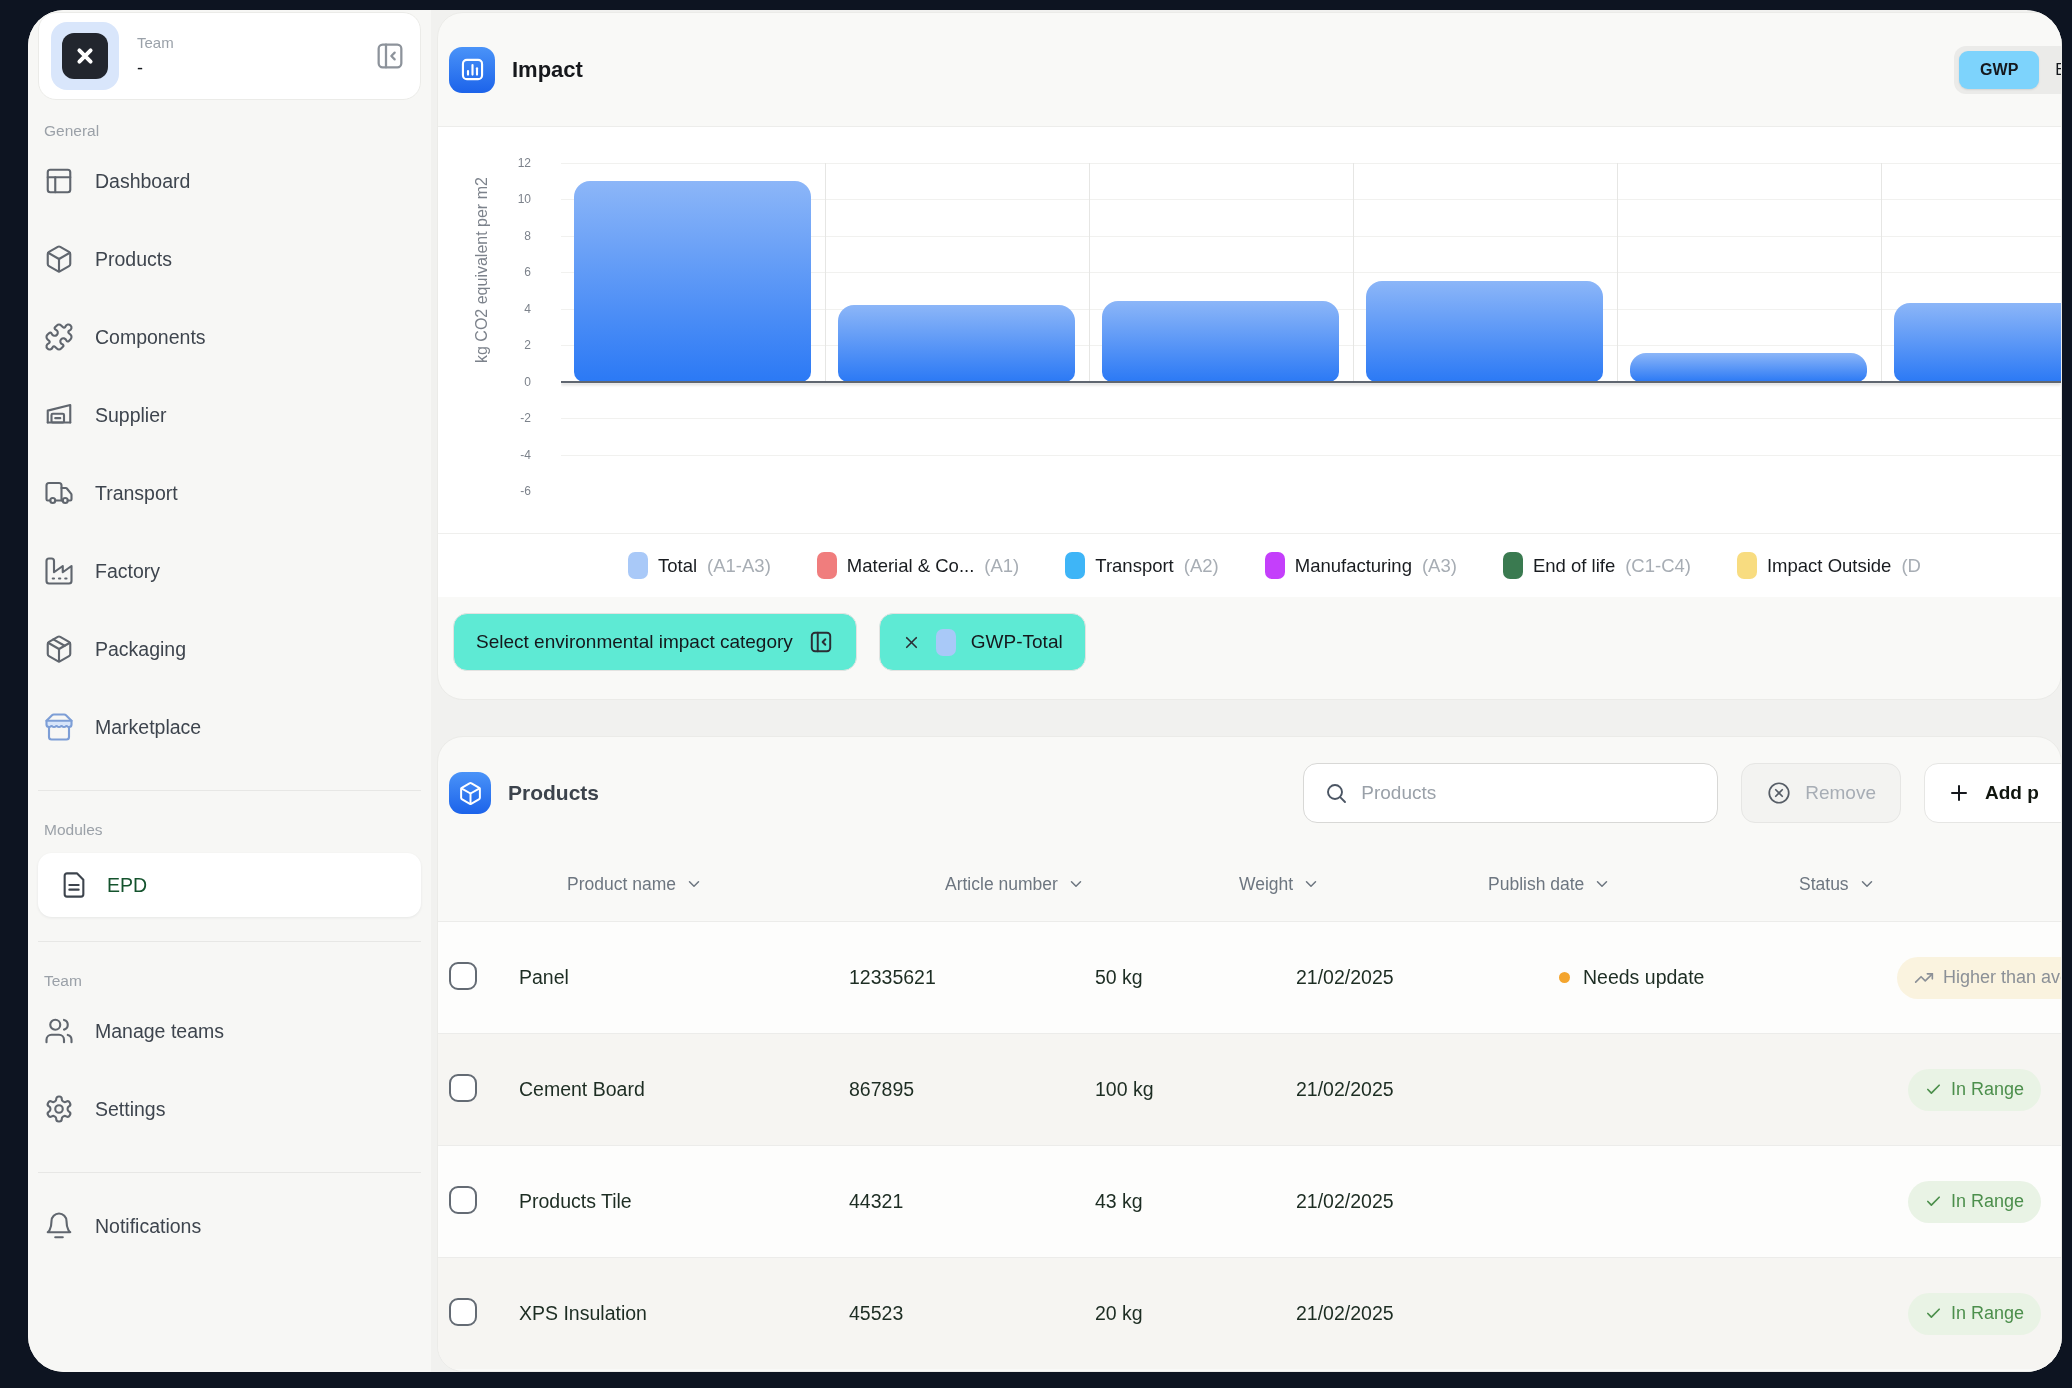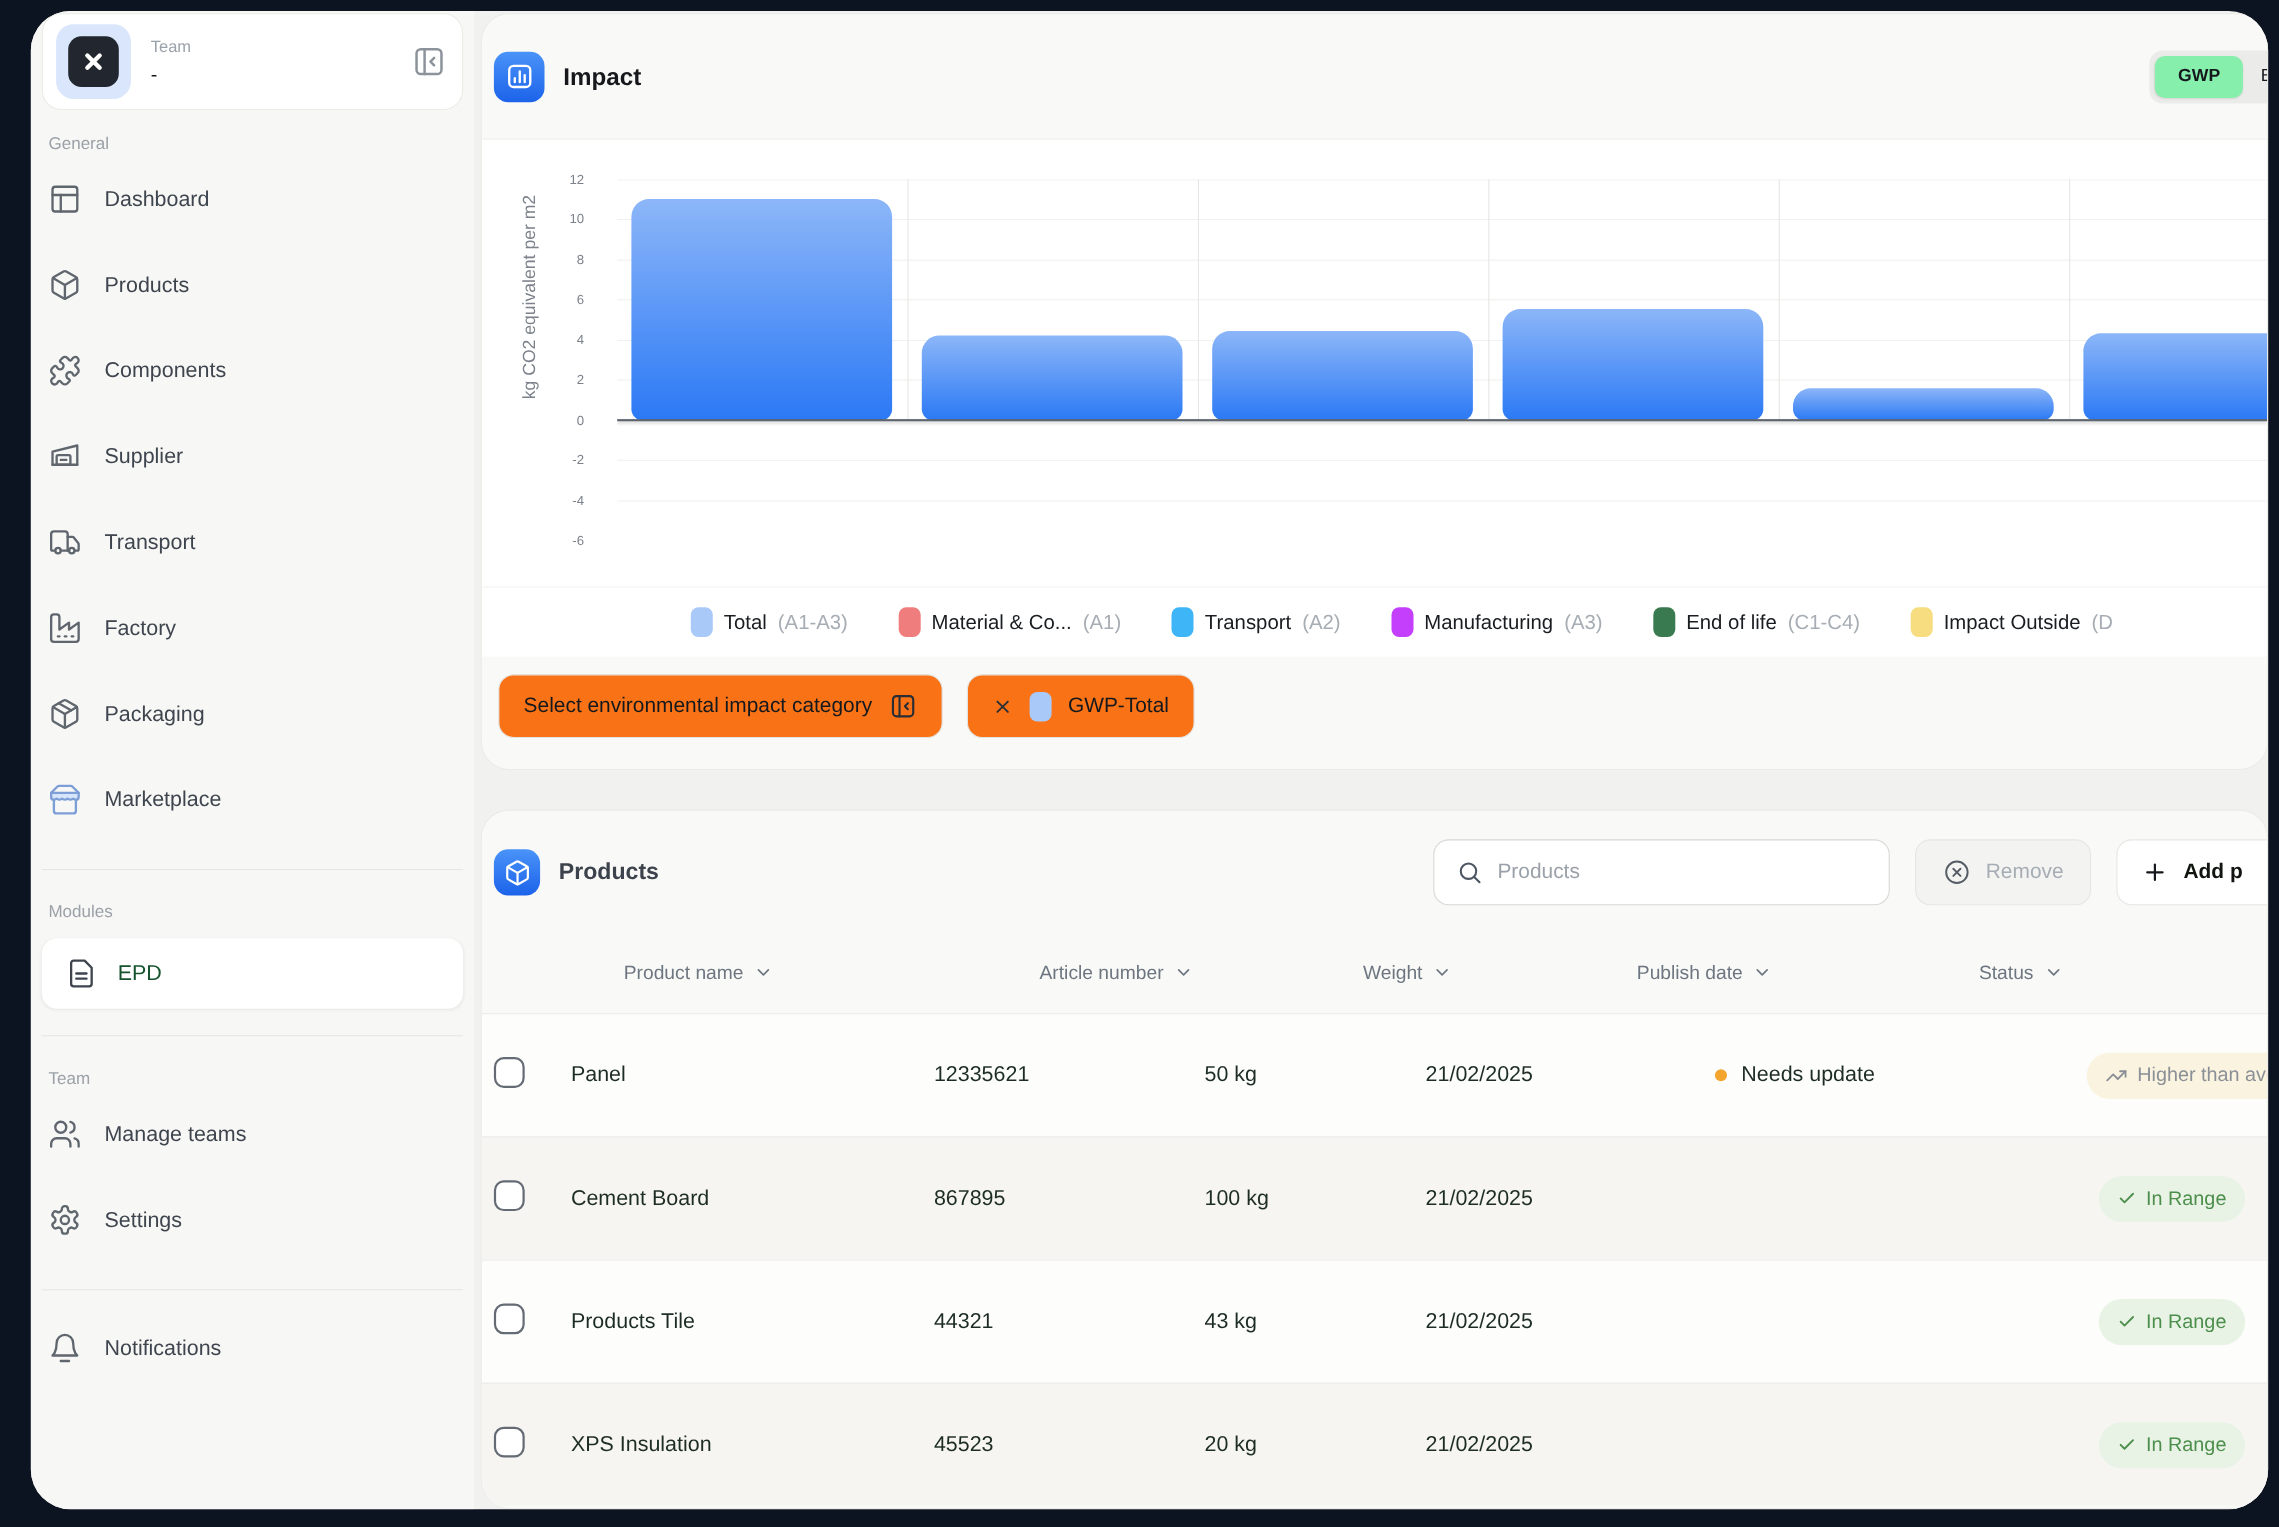--- a/index.html
+++ b/index.html
@@ -36,21 +36,21 @@
   .card { background:#f9f9f7; border:1px solid #ebebe8; border-radius:26px; overflow:hidden; }
 
   
   .impact-card { margin-top:2px; height:688px; display:flex; flex-direction:column; flex:0 0 auto; }
   .card-header { height:113px; display:flex; align-items:center; padding-left:11px; flex:0 0 auto; }
   .tile { border-radius:13px; background:linear-gradient(180deg,#4a93f8,#1c63ea); display:flex; align-items:center; justify-content:center; color:#fff; }
   .tile.impact { width:46px; height:46px; }
   .tile.products { width:42px; height:42px; }
   .impact-title { font-size:22px; font-weight:700; color:#16181c; margin-left:17px; }
   .segmented { margin-left:auto; margin-right:-22px; background:#ebebe9; border-radius:12px; padding:5px; display:flex; align-items:center; }
-  .seg-on { background:#86efac; border-radius:9px; padding:10px 21px; font-size:16px; font-weight:600; color:#15181d;
+  .seg-on { background:#7dd3fc; border-radius:9px; padding:10px 21px; font-size:16px; font-weight:600; color:#15181d;
             box-shadow:0 1px 2px rgba(0,0,0,.10); border:none; font-family:inherit; cursor:pointer; }
   .seg-off { padding:10px 12px 10px 16px; font-size:16px; color:#15181d; cursor:pointer; }
   .hdivider { height:1px; background:#ededeb; flex:0 0 auto; }
 
   .chart-zone { position:relative; height:406px; background:#ffffff; flex:0 0 auto; }
   .ylabel { position:absolute; left:8px; top:200px; transform:translate(-0%,-50%) rotate(-90deg);
             transform-origin:center; font-size:16px; color:#7c828b; white-space:nowrap; width:72px; text-align:center; }
   .yticks { position:absolute; left:0; top:36px; width:103px; height:328px; }
   .ytick { position:absolute; right:10px; transform:translateY(-50%); font-size:12px; color:#7c828b; }
   .plot { position:absolute; left:123px; right:0; top:36px; height:328px; overflow:hidden; }
@@ -60,21 +60,21 @@
   .bar { position:absolute; border-radius:16px 16px 10px 10px; z-index:2; cursor:pointer; }
 
   .legend { height:64px; background:#ffffff; border-top:1px solid #efefed; display:flex; align-items:center;
             gap:46px; padding-left:190px; white-space:nowrap; overflow:hidden; flex:0 0 auto; }
   .legend-item { display:flex; align-items:center; gap:10px; cursor:pointer; }
   .swatch { width:20px; height:27px; border-radius:7px; flex:0 0 auto; }
   .legend-item .ltext { font-size:18.5px; color:#191c20; }
   .legend-item .lstage { font-size:18.5px; color:#a7adb4; }
 
   .filter-row { padding:16px 0 0 15px; display:flex; gap:22px; }
-  .pill-btn { height:58px; border-radius:14px; border:1px solid #e3e3e1; background:#f97316; display:inline-flex;
+  .pill-btn { height:58px; border-radius:14px; border:1px solid #e3e3e1; background:#5eead4; display:inline-flex;
               align-items:center; gap:15px; padding:0 22px; font-size:19px; color:#15181d; font-family:inherit; cursor:pointer; }
   .pill-btn .pic { color:#2a2e34; display:flex; }
   .chip-swatch { width:20px; height:27px; border-radius:7px; }
 
   
   .products-card { margin-top:36px; flex:1; min-height:0; display:flex; flex-direction:column; }
   .prod-header { padding:26px 0 24px 11px; display:flex; align-items:center; flex:0 0 auto; }
   .prod-title { font-size:21px; font-weight:600; color:#3c434c; margin-left:17px; }
   .ph-right { margin-left:auto; margin-right:-31px; display:flex; align-items:center; gap:23px; }
   .search-box { width:415px; height:60px; background:#fff; border:1px solid #d8d8d6; border-radius:14px;

